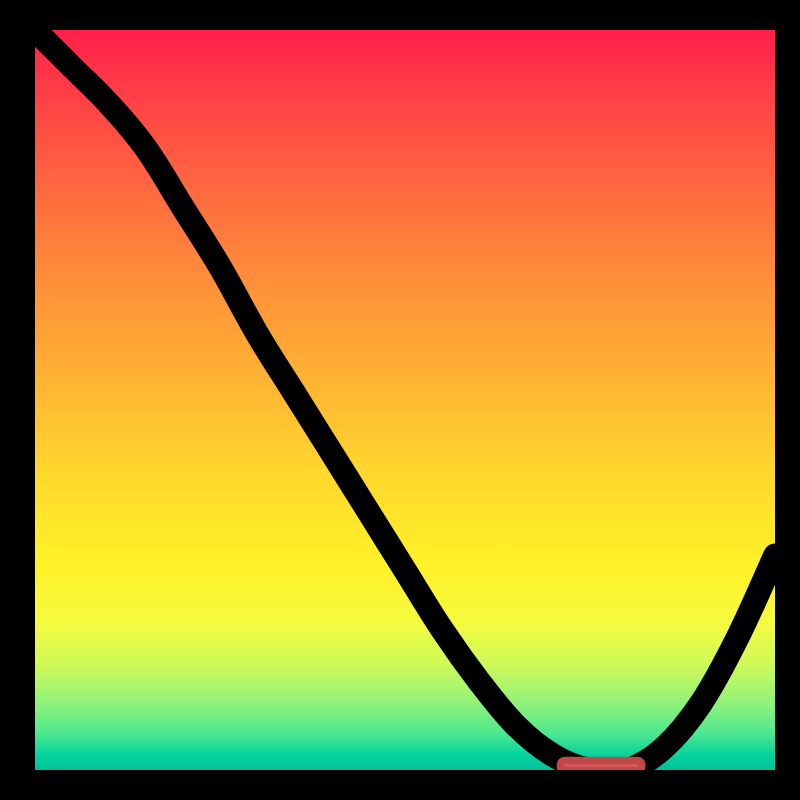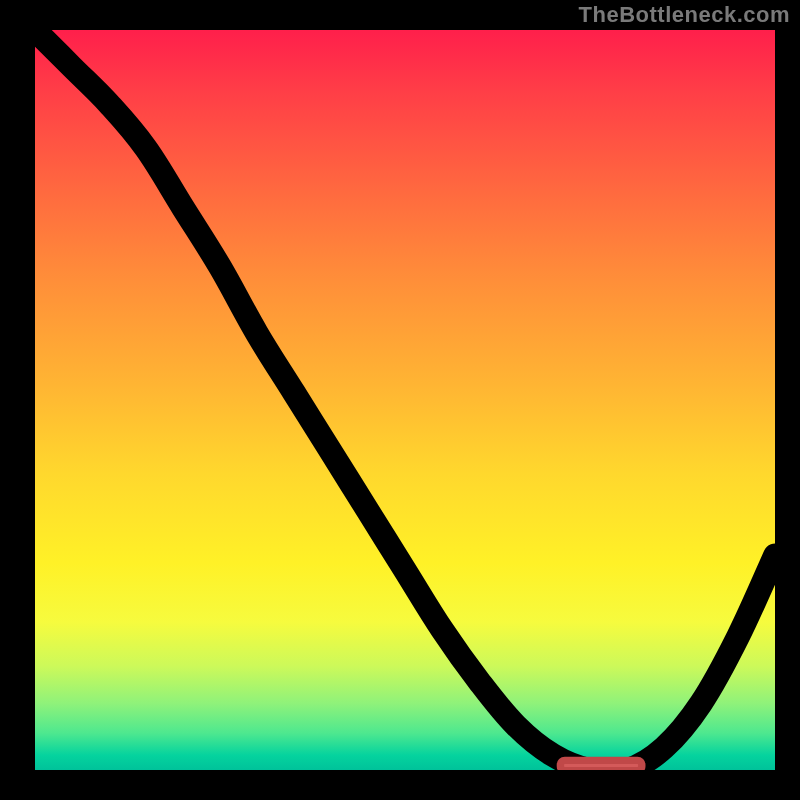--- a/index.html
+++ b/index.html
@@ -67,21 +67,20 @@
     fill: #d45a5a;
     stroke: #c04848;
     stroke-width: 1;
   }
 </style>
 </head>
 <body>
 
 <div class="frame">
 
-  <div class="watermark">TheBottleneck.com</div>
 
   <div class="plot-area">
     <svg viewBox="0 0 100 100" preserveAspectRatio="none">
       <path class="curve" d="M 0 0 C 0.8999999999999999 0.8999999999999999, 3.2 3.2, 5 5 C 6.8 6.8, 8.2 8.02, 10 10 C 11.8 11.98, 13.2 13.48, 15 16 C 16.8 18.52, 18.2 21.12, 20 24 C 21.8 26.88, 23.2 28.94, 25 32 C 26.8 35.06, 28.2 37.94, 30 41 C 31.8 44.06, 33.2 46.12, 35 49 C 36.8 51.88, 38.2 54.12, 40 57 C 41.8 59.88, 43.2 62.12, 45 65 C 46.8 67.88, 48.199999999999996 70.12, 50 73 C 51.800000000000004 75.88, 53.20000000000001 78.3, 55.00000000000001 81 C 56.800000000000004 83.7, 58.2 85.66, 60 88 C 61.8 90.34, 63.2 92.2, 65 94 C 66.8 95.8, 68.2 96.92, 70 98 C 71.8 99.08, 73.2 99.64, 75 100 C 76.8 100.36, 78.2 100.54, 80 100 C 81.8 99.46, 83.2 98.62, 85 97 C 86.8 95.38, 88.2 93.7, 90 91 C 91.8 88.3, 93.2 85.6, 95 82 C 96.8 78.4, 99.1 72.98, 100 71"></path>
       <rect class="marker" x="71" y="98.7" width="11" height="1.4" rx="0.6" ry="0.6"></rect>
     </svg>
   </div>
 
 </div>
 

